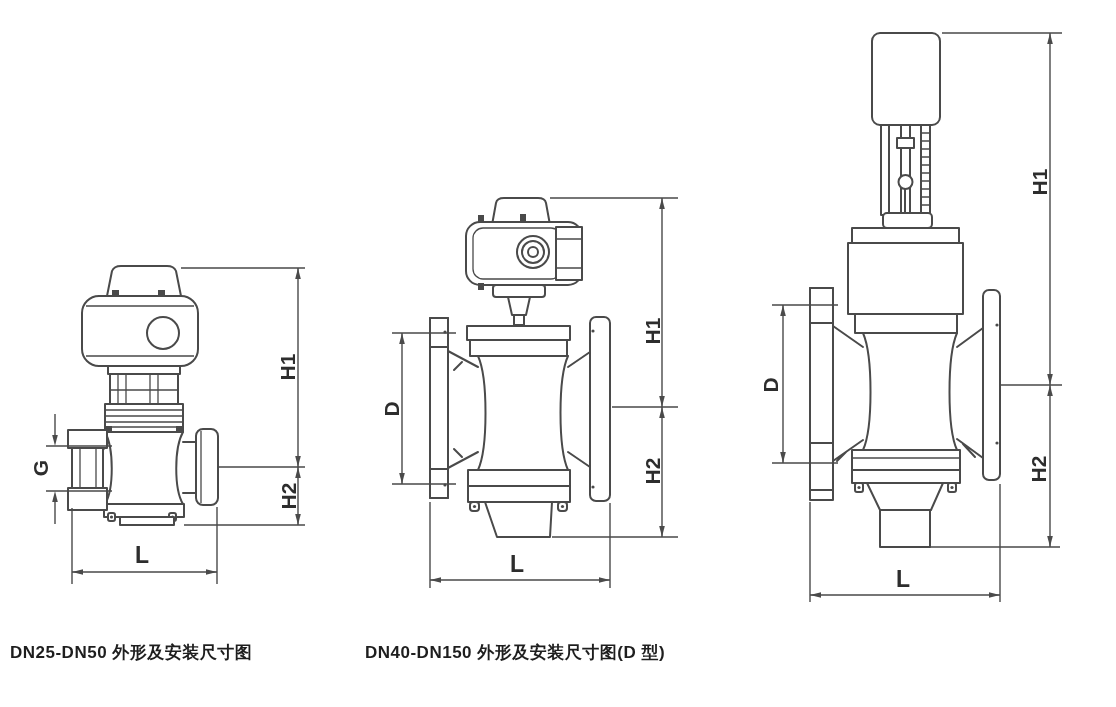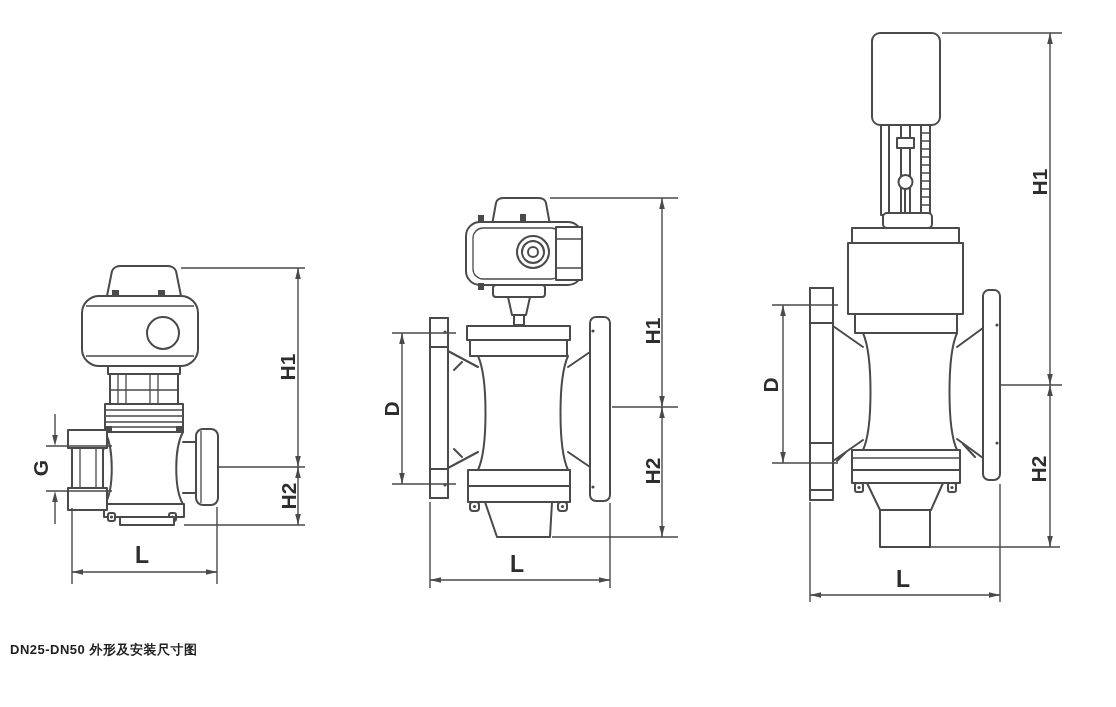--- a/index.html
+++ b/index.html
@@ -7,21 +7,21 @@
           font-family:"Liberation Sans",sans-serif;}
   svg{position:absolute;overflow:visible;}
   .shape{stroke:#4a4a4a;stroke-width:2;fill:#ffffff;stroke-linejoin:round;stroke-linecap:round;}
   .ln{stroke:#4a4a4a;stroke-width:2;fill:none;stroke-linecap:round;}
   .thin{stroke:#4a4a4a;stroke-width:1.3;fill:none;}
   .dim{stroke:#4a4a4a;stroke-width:1.4;fill:none;}
   .arr{fill:#4a4a4a;stroke:none;}
   .solid{fill:#4a4a4a;stroke:none;}
   .dimtext{font-size:21px;font-weight:bold;fill:#2d2d2d;text-anchor:middle;}
   .ltext{font-size:23px;font-weight:bold;fill:#2d2d2d;text-anchor:middle;}
-  .caption{position:absolute;top:641px;font-size:13px;font-weight:bold;color:#1e1e1e;
+  .caption{position:absolute;top:641px;font-size:17px;font-weight:bold;color:#1e1e1e;
            white-space:nowrap;letter-spacing:0.5px;}
 </style>
 </head>
 <body>
 
 <div id="canvas">
 
   <svg style="left:20px;top:255px" width="300" height="345" viewBox="20 255 300 345">
     <defs>
       <pattern id="hatchA" patternUnits="userSpaceOnUse" width="5" height="5">
@@ -219,14 +219,15 @@
       <text class="dimtext" transform="rotate(-90 1038 469)" x="1038" y="469" dominant-baseline="central">H2</text>
 
       <path class="dim" d="M810,502 V602 M1000,484 V602 M810,595 H1000"></path>
       <polygon class="arr" points="821,592.2 821,597.8 810,595"></polygon>
       <polygon class="arr" points="989,592.2 989,597.8 1000,595"></polygon>
       <text class="ltext" x="903" y="587">L</text>
     </g>
   </svg>
 
   <div class="caption" style="left:10px">DN25-DN50 外形及安装尺寸图</div>
+  <div class="caption" style="left:365px">DN40-DN150 外形及安装尺寸图(D 型)</div>
 
 </div>
 
 </body></html>

